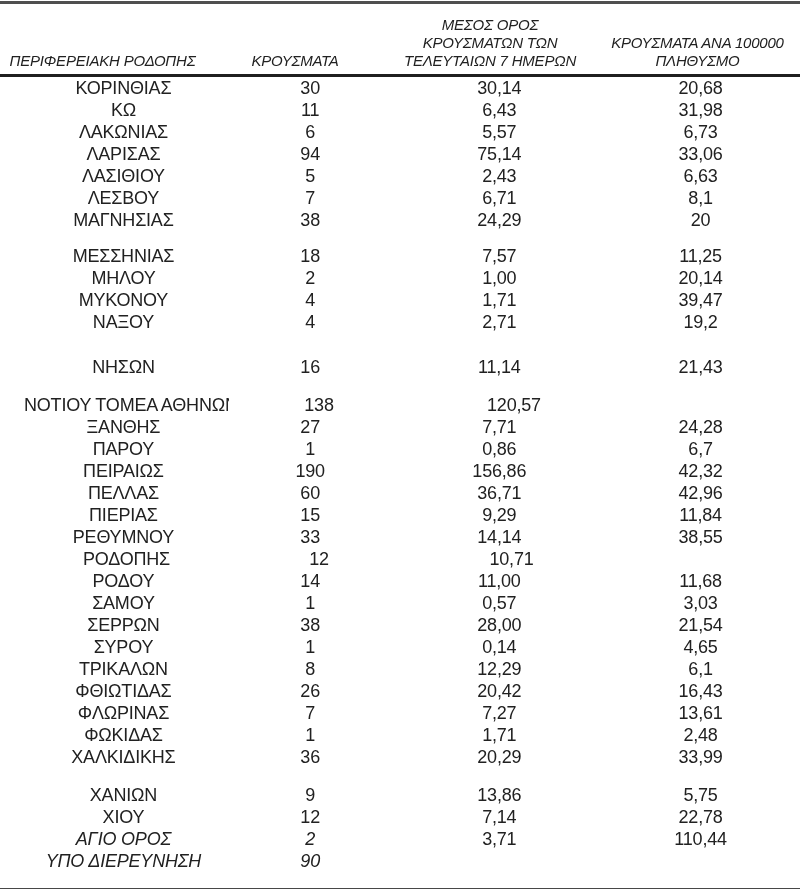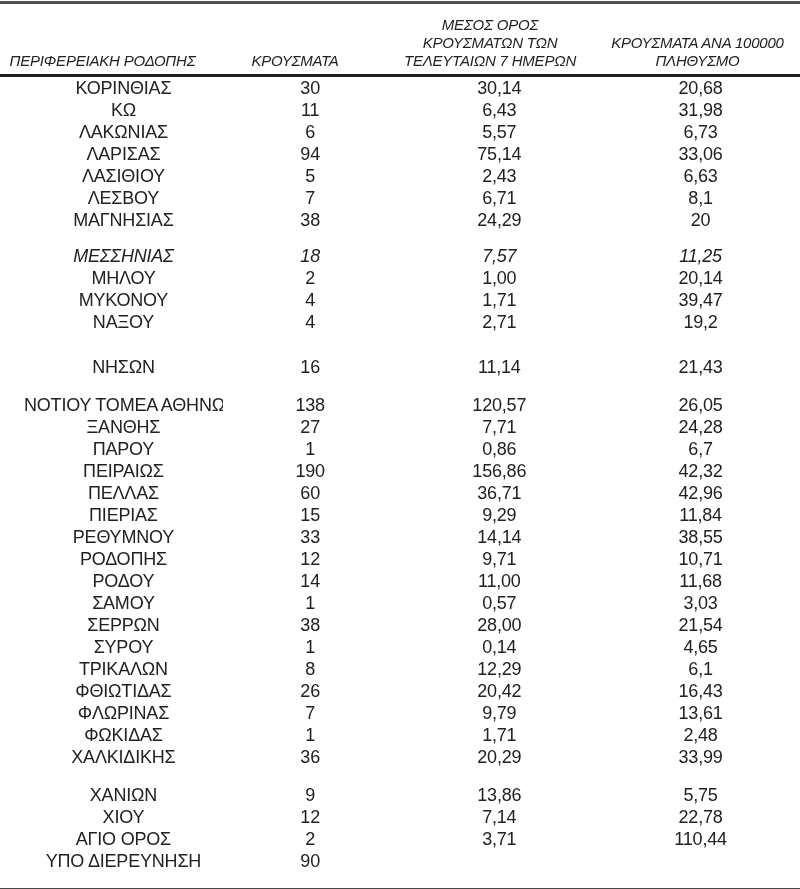--- a/index.html
+++ b/index.html
@@ -44,21 +44,21 @@
   .c4 { width: 205px; }
   .hline { display: block; font-style: italic; }
   .row {
     display: flex;
     height: 22px;
     line-height: 22px;
     font-size: 18px;
     letter-spacing: -0.2px;
     padding-left: 24px;
   }
-  .italic { }
+  .italic { font-style: italic; }
   .bottom-bar {
     margin-top: 16px;
     height: 5px;
     width: 100%;
     background: var(--bottombar, #474747);
   }
 </style>
 </head>
 <body>
 
@@ -120,21 +120,21 @@
         <div class="cell c2">7</div>
         <div class="cell c3">6,71</div>
         <div class="cell c4">8,1</div>
       </div>
       <div class="row">
         <div class="cell c1">ΜΑΓΝΗΣΙΑΣ</div>
         <div class="cell c2">38</div>
         <div class="cell c3">24,29</div>
         <div class="cell c4">20</div>
       </div>
-      <div class="row" style="margin-top: 14px; font-style: italic;">
+      <div class="row" style="margin-top: 14px;">
         <div class="cell c1">ΜΕΣΣΗΝΙΑΣ</div>
         <div class="cell c2">18</div>
         <div class="cell c3">7,57</div>
         <div class="cell c4">11,25</div>
       </div>
       <div class="row">
         <div class="cell c1">ΜΗΛΟΥ</div>
         <div class="cell c2">2</div>
         <div class="cell c3">1,00</div>
         <div class="cell c4">20,14</div>
@@ -154,21 +154,20 @@
       <div class="row" style="margin-top: 23px;">
         <div class="cell c1">ΝΗΣΩΝ</div>
         <div class="cell c2">16</div>
         <div class="cell c3">11,14</div>
         <div class="cell c4">21,43</div>
       </div>
       <div class="row" style="margin-top: 16px;">
         <div class="cell c1">ΝΟΤΙΟΥ ΤΟΜΕΑ ΑΘΗΝΩΝ</div>
         <div class="cell c2">138</div>
         <div class="cell c3">120,57</div>
-        <div class="cell c4">26,05</div>
       </div>
       <div class="row">
         <div class="cell c1">ΞΑΝΘΗΣ</div>
         <div class="cell c2">27</div>
         <div class="cell c3">7,71</div>
         <div class="cell c4">24,28</div>
       </div>
       <div class="row">
         <div class="cell c1">ΠΑΡΟΥ</div>
         <div class="cell c2">1</div>
@@ -195,21 +194,20 @@
       </div>
       <div class="row">
         <div class="cell c1">ΡΕΘΥΜΝΟΥ</div>
         <div class="cell c2">33</div>
         <div class="cell c3">14,14</div>
         <div class="cell c4">38,55</div>
       </div>
       <div class="row">
         <div class="cell c1">ΡΟΔΟΠΗΣ</div>
         <div class="cell c2">12</div>
-        <div class="cell c3">9,71</div>
         <div class="cell c4">10,71</div>
       </div>
       <div class="row">
         <div class="cell c1">ΡΟΔΟΥ</div>
         <div class="cell c2">14</div>
         <div class="cell c3">11,00</div>
         <div class="cell c4">11,68</div>
       </div>
       <div class="row">
         <div class="cell c1">ΣΑΜΟΥ</div>
@@ -237,21 +235,21 @@
       </div>
       <div class="row">
         <div class="cell c1">ΦΘΙΩΤΙΔΑΣ</div>
         <div class="cell c2">26</div>
         <div class="cell c3">20,42</div>
         <div class="cell c4">16,43</div>
       </div>
       <div class="row">
         <div class="cell c1">ΦΛΩΡΙΝΑΣ</div>
         <div class="cell c2">7</div>
-        <div class="cell c3">9,79</div>
+        <div class="cell c3">7,27</div>
         <div class="cell c4">13,61</div>
       </div>
       <div class="row">
         <div class="cell c1">ΦΩΚΙΔΑΣ</div>
         <div class="cell c2">1</div>
         <div class="cell c3">1,71</div>
         <div class="cell c4">2,48</div>
       </div>
       <div class="row">
         <div class="cell c1">ΧΑΛΚΙΔΙΚΗΣ</div>

